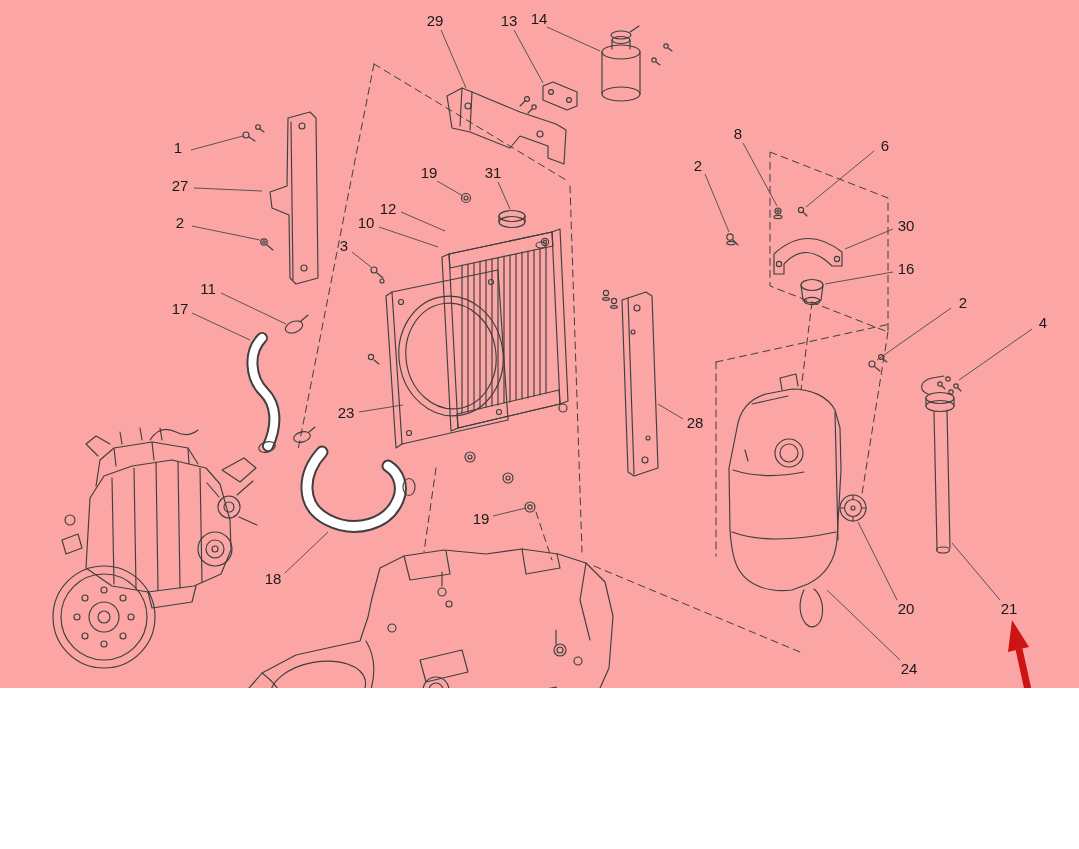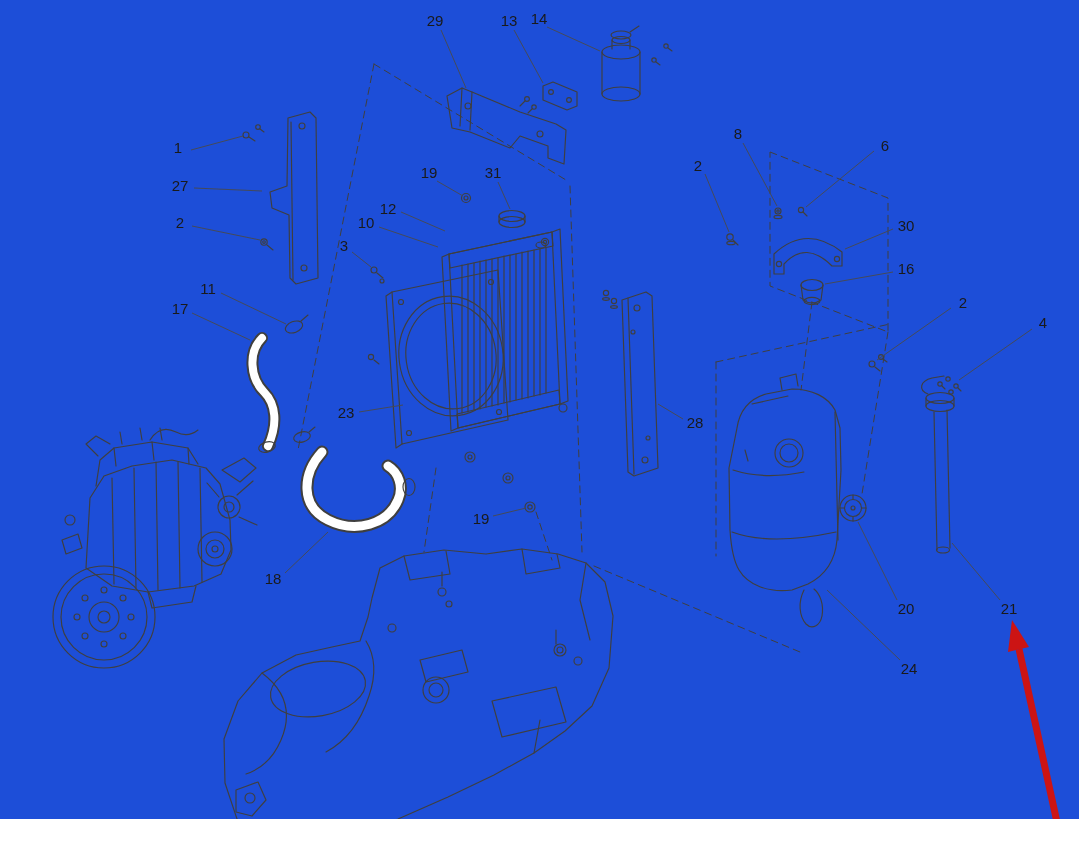--- a/index.html
+++ b/index.html
@@ -1,16 +1,16 @@
 <!DOCTYPE html>
 <html><head>
 <meta charset="utf-8">
 <style>
   html,body{margin:0;padding:0;background:#ffffff;}
-  .stage{position:relative;width:1079px;height:819px;background:#1d4ed8;overflow:hidden;
+  .stage{position:relative;width:1079px;height:688px;background:#fca5a5;overflow:hidden;
          font-family:"Liberation Sans",sans-serif;}
   svg{display:block;}
   .callout-text{font-family:"Liberation Sans",sans-serif;font-size:15px;fill:#1a1a1a;stroke:none;
                 text-anchor:middle;}
   .leader{stroke:#4a4a4a;stroke-width:0.9;fill:none;}
   .dash{stroke-dasharray:7 5;stroke-width:1;fill:none;}
   .hose-core{stroke:#ffffff;fill:none;}
 </style>
 </head>
 <body>

